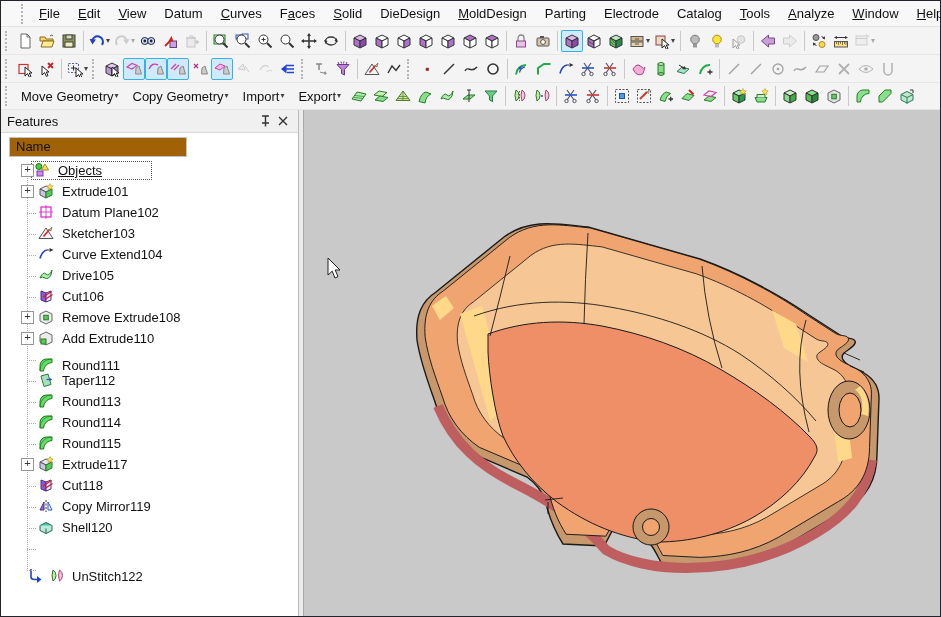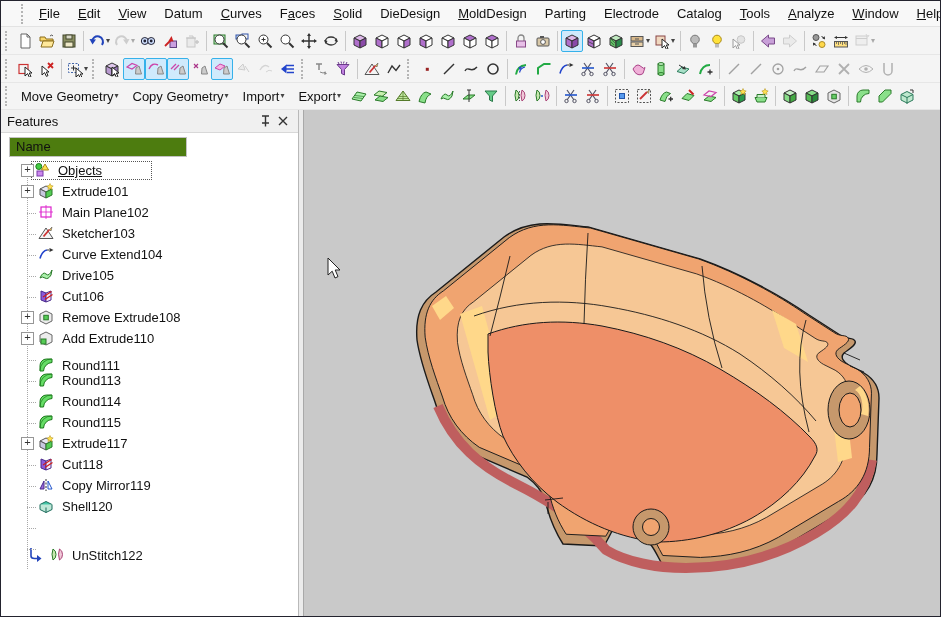--- a/index.html
+++ b/index.html
@@ -21,21 +21,21 @@
   .btn.dis{opacity:.42;}
   .btn .dd{font-size:8px;color:#444;margin-left:1px;line-height:1;}
   .btn.txt{padding:0 6px;font-size:13px;}
   .btn svg{display:block;}
   
   .main{flex:1 1 auto;display:flex;min-height:0;}
   .panel{width:298px;flex:0 0 auto;background:#fff;border-right:1px solid #b9b9b9;display:flex;flex-direction:column;min-height:0;}
   .panel-title{height:23px;background:#f0f0f0;border-bottom:1px solid #d8d8d8;display:flex;align-items:center;padding:0 6px;flex:0 0 auto;}
   .panel-title .t{flex:1 1 auto;}
   .pt-ico{width:18px;height:16px;display:flex;align-items:center;justify-content:center;color:#333;}
-  .col-header{margin:4px 0 0 8px;width:178px;height:20px;border:1px solid #c2c2c2;background:#4d7c0f;padding:1px 6px;flex:0 0 auto;}
+  .col-header{margin:4px 0 0 8px;width:178px;height:20px;border:1px solid #c2c2c2;background:#a16207;padding:1px 6px;flex:0 0 auto;}
   .tree{position:relative;flex:1 1 auto;overflow:hidden;padding-top:3px;}
   .guide{position:absolute;left:26px;border-left:1px dotted #a8a8a8;width:0;}
   .trow{height:21px;display:flex;align-items:center;padding-left:13px;position:relative;}
   .gcell{width:14px;height:14px;flex:0 0 auto;position:relative;margin-right:4px;}
   .gcell.tick::after{content:"";position:absolute;left:13px;top:7px;width:9px;border-top:1px dotted #a8a8a8;}
   .expander{position:absolute;left:7px;top:0;width:13px;height:13px;border:1px solid #969696;background:#fff;font-size:11px;line-height:11px;text-align:center;color:#333;font-family:"Liberation Mono",monospace;}
   .ticon{width:17px;height:17px;flex:0 0 auto;margin:0 4px 0 6px;}
   .tlbl{white-space:nowrap;padding:1px 3px;}
   .focusbox{display:flex;align-items:center;outline:1px dotted #555;padding-right:46px;text-decoration:underline;}
   .focusbox .ticon{margin-left:2px;}
@@ -988,21 +988,21 @@
               <span class="tlbl">Extrude101</span>
             </span>
           </div>
           <div class="trow">
             <span class="gcell tick"></span>
             <span style="display: flex; align-items: center;">
               <span class="ticon"><svg width="16" height="16" viewBox="0 0 16 16">
                   <rect x="3" y="3" width="10" height="10" fill="none" stroke="#dd22cc" stroke-width="1.2"></rect>
                   <path d="M1,8 h14 M8,1 v14" stroke="#dd22cc" stroke-width="0.8"></path>
                 </svg></span>
-              <span class="tlbl">Main Plane102</span>
+              <span class="tlbl">Datum Plane102</span>
             </span>
           </div>
           <div class="trow">
             <span class="gcell tick"></span>
             <span style="display: flex; align-items: center;">
               <span class="ticon"><svg width="16" height="16" viewBox="0 0 16 16">
                   <polygon points="1,13.5 8,3 15,13.5" fill="#f4f4f4" stroke="#555"></polygon>
                   <path d="M5.5,11.5 L11.5,4.5" stroke="#cc3333" stroke-width="1.8"></path>
                   <polygon points="11.5,4.5 14,2 13,6" fill="#e8b84a" stroke="#555" stroke-width="0.6"></polygon>
                 </svg></span>
@@ -1065,20 +1065,31 @@
             </span>
           </div>
           <div class="trow">
             <span class="gcell tick"></span>
             <span style="display: flex; align-items: center; margin-top: 12px;">
               <span class="ticon"><svg width="16" height="16" viewBox="0 0 16 16">
                   <path d="M2,14 v-5.5 a6.5,6.5 0 0 1 6.5,-6.5 h5.5 v3.5 a9,9 0 0 0 -8.5,8.5z" fill="#66dd66" stroke="#1a7a1a"></path>
                   <path d="M13.5,2 a11.5,11.5 0 0 0 -11.5,11.5" fill="none" stroke="#1a7a1a" stroke-width="0.7"></path>
                 </svg></span>
               <span class="tlbl">Round111</span>
+            </span>
+          </div>
+          <div class="trow">
+            <span class="gcell tick"></span>
+            <span style="display: flex; align-items: center;">
+              <span class="ticon"><svg width="16" height="16" viewBox="0 0 16 16">
+                  <polygon points="3,4 10,2 13,12.5 6,14.5" fill="#a8e0b8" stroke="#2a7a4a"></polygon>
+                  <path d="M8.5,7.5 h4.5" stroke="#2255cc" stroke-width="1.2"></path>
+                  <polygon points="14.5,7.5 11.5,6 11.5,9" fill="#2255cc"></polygon>
+                </svg></span>
+              <span class="tlbl">Taper112</span>
             </span>
           </div>
           <div class="trow">
             <span class="gcell tick"></span>
             <span style="display: flex; align-items: center;">
               <span class="ticon"><svg width="16" height="16" viewBox="0 0 16 16">
                   <path d="M2,14 v-5.5 a6.5,6.5 0 0 1 6.5,-6.5 h5.5 v3.5 a9,9 0 0 0 -8.5,8.5z" fill="#66dd66" stroke="#1a7a1a"></path>
                   <path d="M13.5,2 a11.5,11.5 0 0 0 -11.5,11.5" fill="none" stroke="#1a7a1a" stroke-width="0.7"></path>
                 </svg></span>
               <span class="tlbl">Round113</span>

